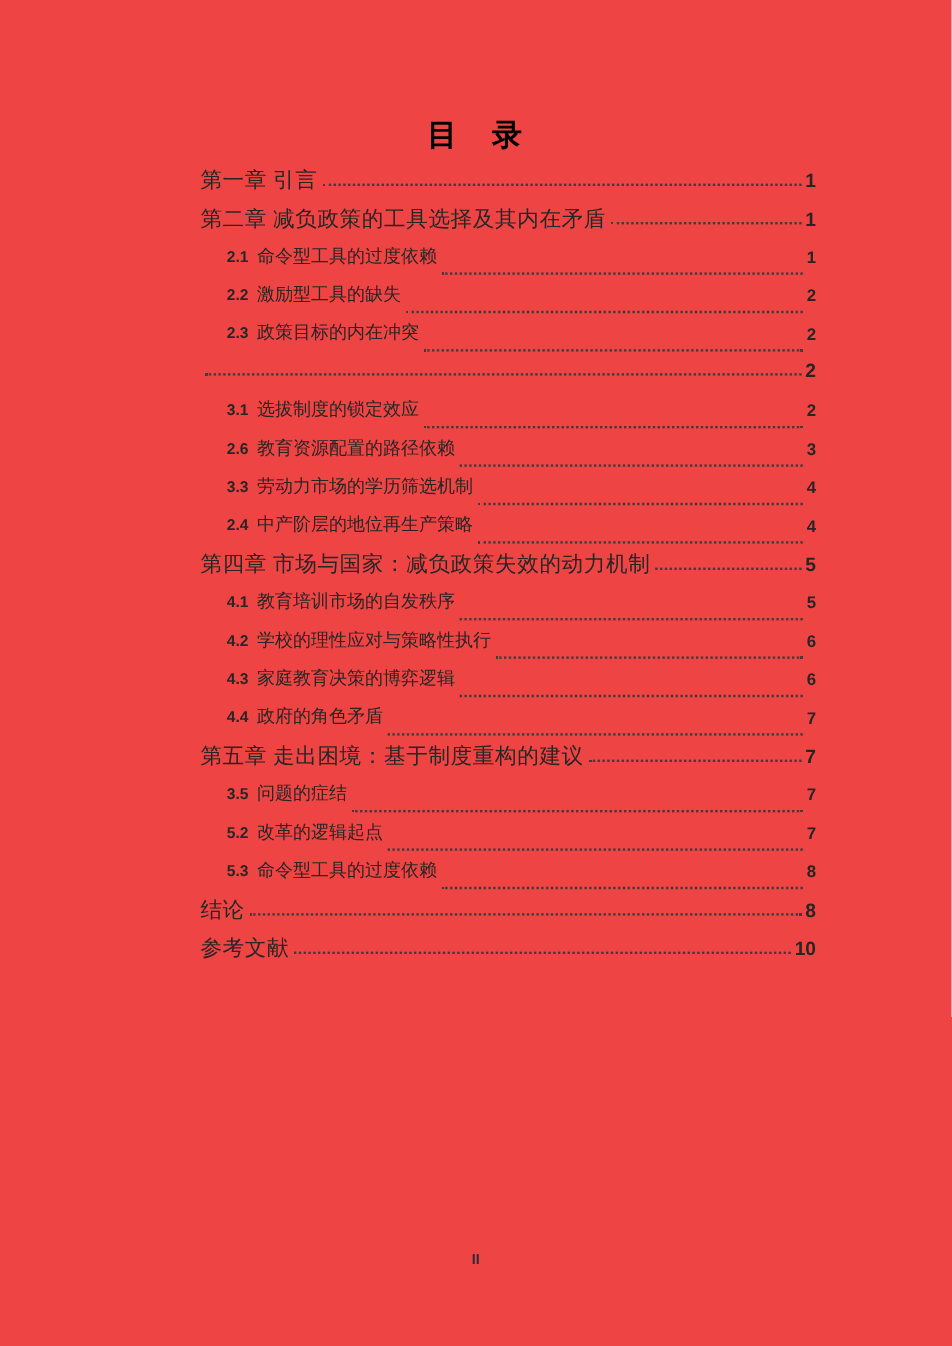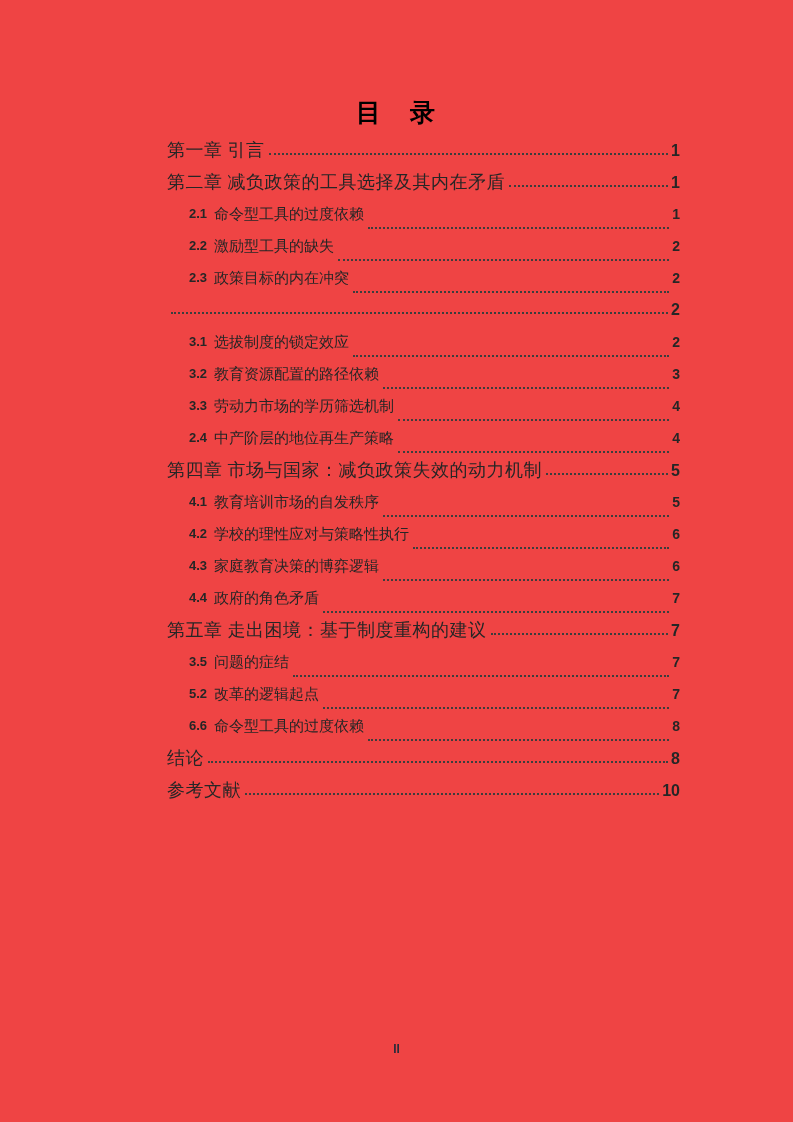--- a/index.html
+++ b/index.html
@@ -133,21 +133,21 @@
     </div>
 
     <div class="toc-row sub">
       <span class="toc-num">3.1</span>
       <span class="toc-label">选拔制度的锁定效应</span>
       <span class="toc-leader"></span>
       <span class="toc-page">2</span>
     </div>
 
     <div class="toc-row sub">
-      <span class="toc-num">3.2</span>
+      <span class="toc-num">2.6</span>
       <span class="toc-label">教育资源配置的路径依赖</span>
       <span class="toc-leader"></span>
       <span class="toc-page">3</span>
     </div>
 
     <div class="toc-row sub">
       <span class="toc-num">3.3</span>
       <span class="toc-label">劳动力市场的学历筛选机制</span>
       <span class="toc-leader"></span>
       <span class="toc-page">4</span>
@@ -210,21 +210,21 @@
     </div>
 
     <div class="toc-row sub">
       <span class="toc-num">5.2</span>
       <span class="toc-label">改革的逻辑起点</span>
       <span class="toc-leader"></span>
       <span class="toc-page">7</span>
     </div>
 
     <div class="toc-row sub">
-      <span class="toc-num">6.6</span>
+      <span class="toc-num">5.3</span>
       <span class="toc-label">命令型工具的过度依赖</span>
       <span class="toc-leader"></span>
       <span class="toc-page">8</span>
     </div>
 
     <div class="toc-row chapter">
 
       <span class="toc-label">结论</span>
       <span class="toc-leader"></span>
       <span class="toc-page">8</span>

